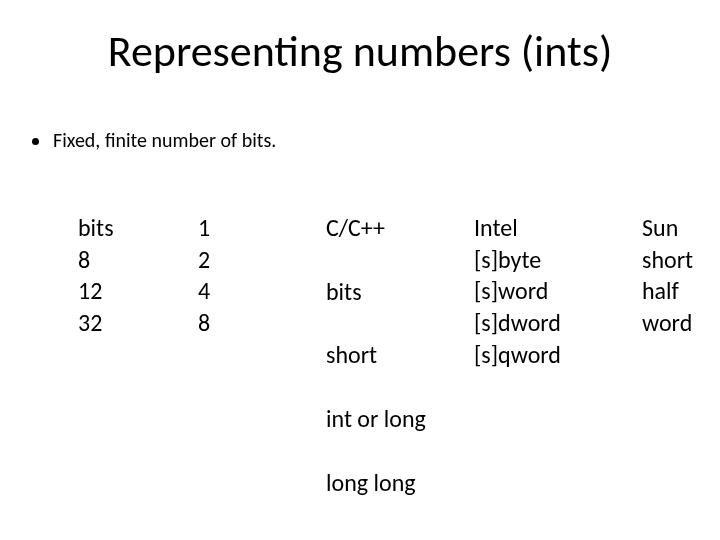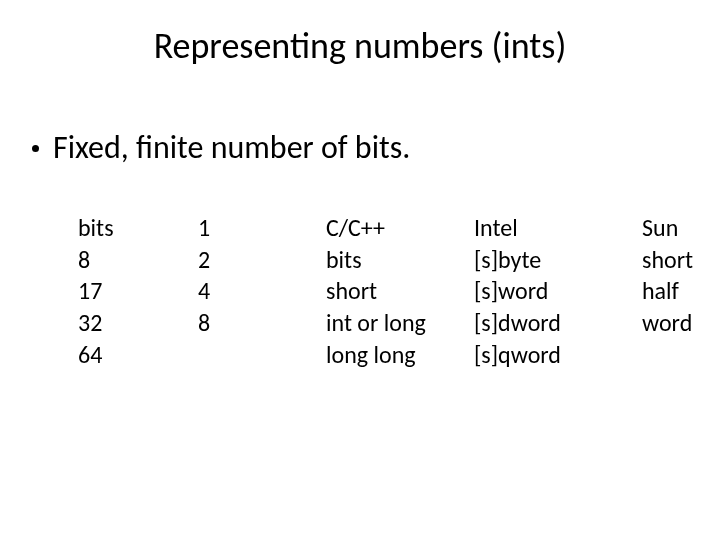--- a/index.html
+++ b/index.html
@@ -16,31 +16,31 @@
     height: 540px;
     position: relative;
     box-sizing: border-box;
   }
   .title {
     position: absolute;
     top: 24px;
     left: 0;
     width: 720px;
     text-align: center;
-    font-size: 36px;
+    font-size: 44px;
     font-weight: 400;
     letter-spacing: 0px;
   }
   .bullet-row {
     position: absolute;
     top: 128px;
     left: 32px;
     display: flex;
     align-items: center;
-    font-size: 32px;
+    font-size: 20px;
   }
   .bullet-dot {
     width: 7px;
     height: 7px;
     background: #000;
     border-radius: 50%;
     margin-right: 14px;
     flex: 0 0 auto;
     margin-top: 2px;
   }
@@ -51,21 +51,21 @@
     display: flex;
     font-size: 24px;
     line-height: 1.32;
   }
   .col {
     display: flex;
     flex-direction: column;
   }
   .col-bits  { width: 120px; }
   .col-bytes { width: 128px; }
-  .col-cpp   { width: 148px; }
+  .col-cpp   { width: 148px; gap: 32px; }
   .col-intel { width: 148px; }
   .col-sun   { width: 90px; margin-left: 20px; }
   .cell { white-space: nowrap; }
 </style>
 </head>
 <body>
 
 <div class="slide">
 
   <div class="title">Representing numbers (ints)</div>
@@ -73,23 +73,22 @@
   <div class="bullet-row">
     <span class="bullet-dot"></span>
     <span>Fixed, finite number of bits.</span>
   </div>
 
   <div class="table">
 
     <div class="col col-bits">
       <div class="cell">bits</div>
       <div class="cell">8</div>
-      <div class="cell">17</div>
+      <div class="cell">12</div>
       <div class="cell">32</div>
-      <div class="cell">64</div>
     </div>
 
     <div class="col col-bytes">
       <div class="cell">1</div>
       <div class="cell">2</div>
       <div class="cell">4</div>
       <div class="cell">8</div>
     </div>
 
     <div class="col col-cpp">

